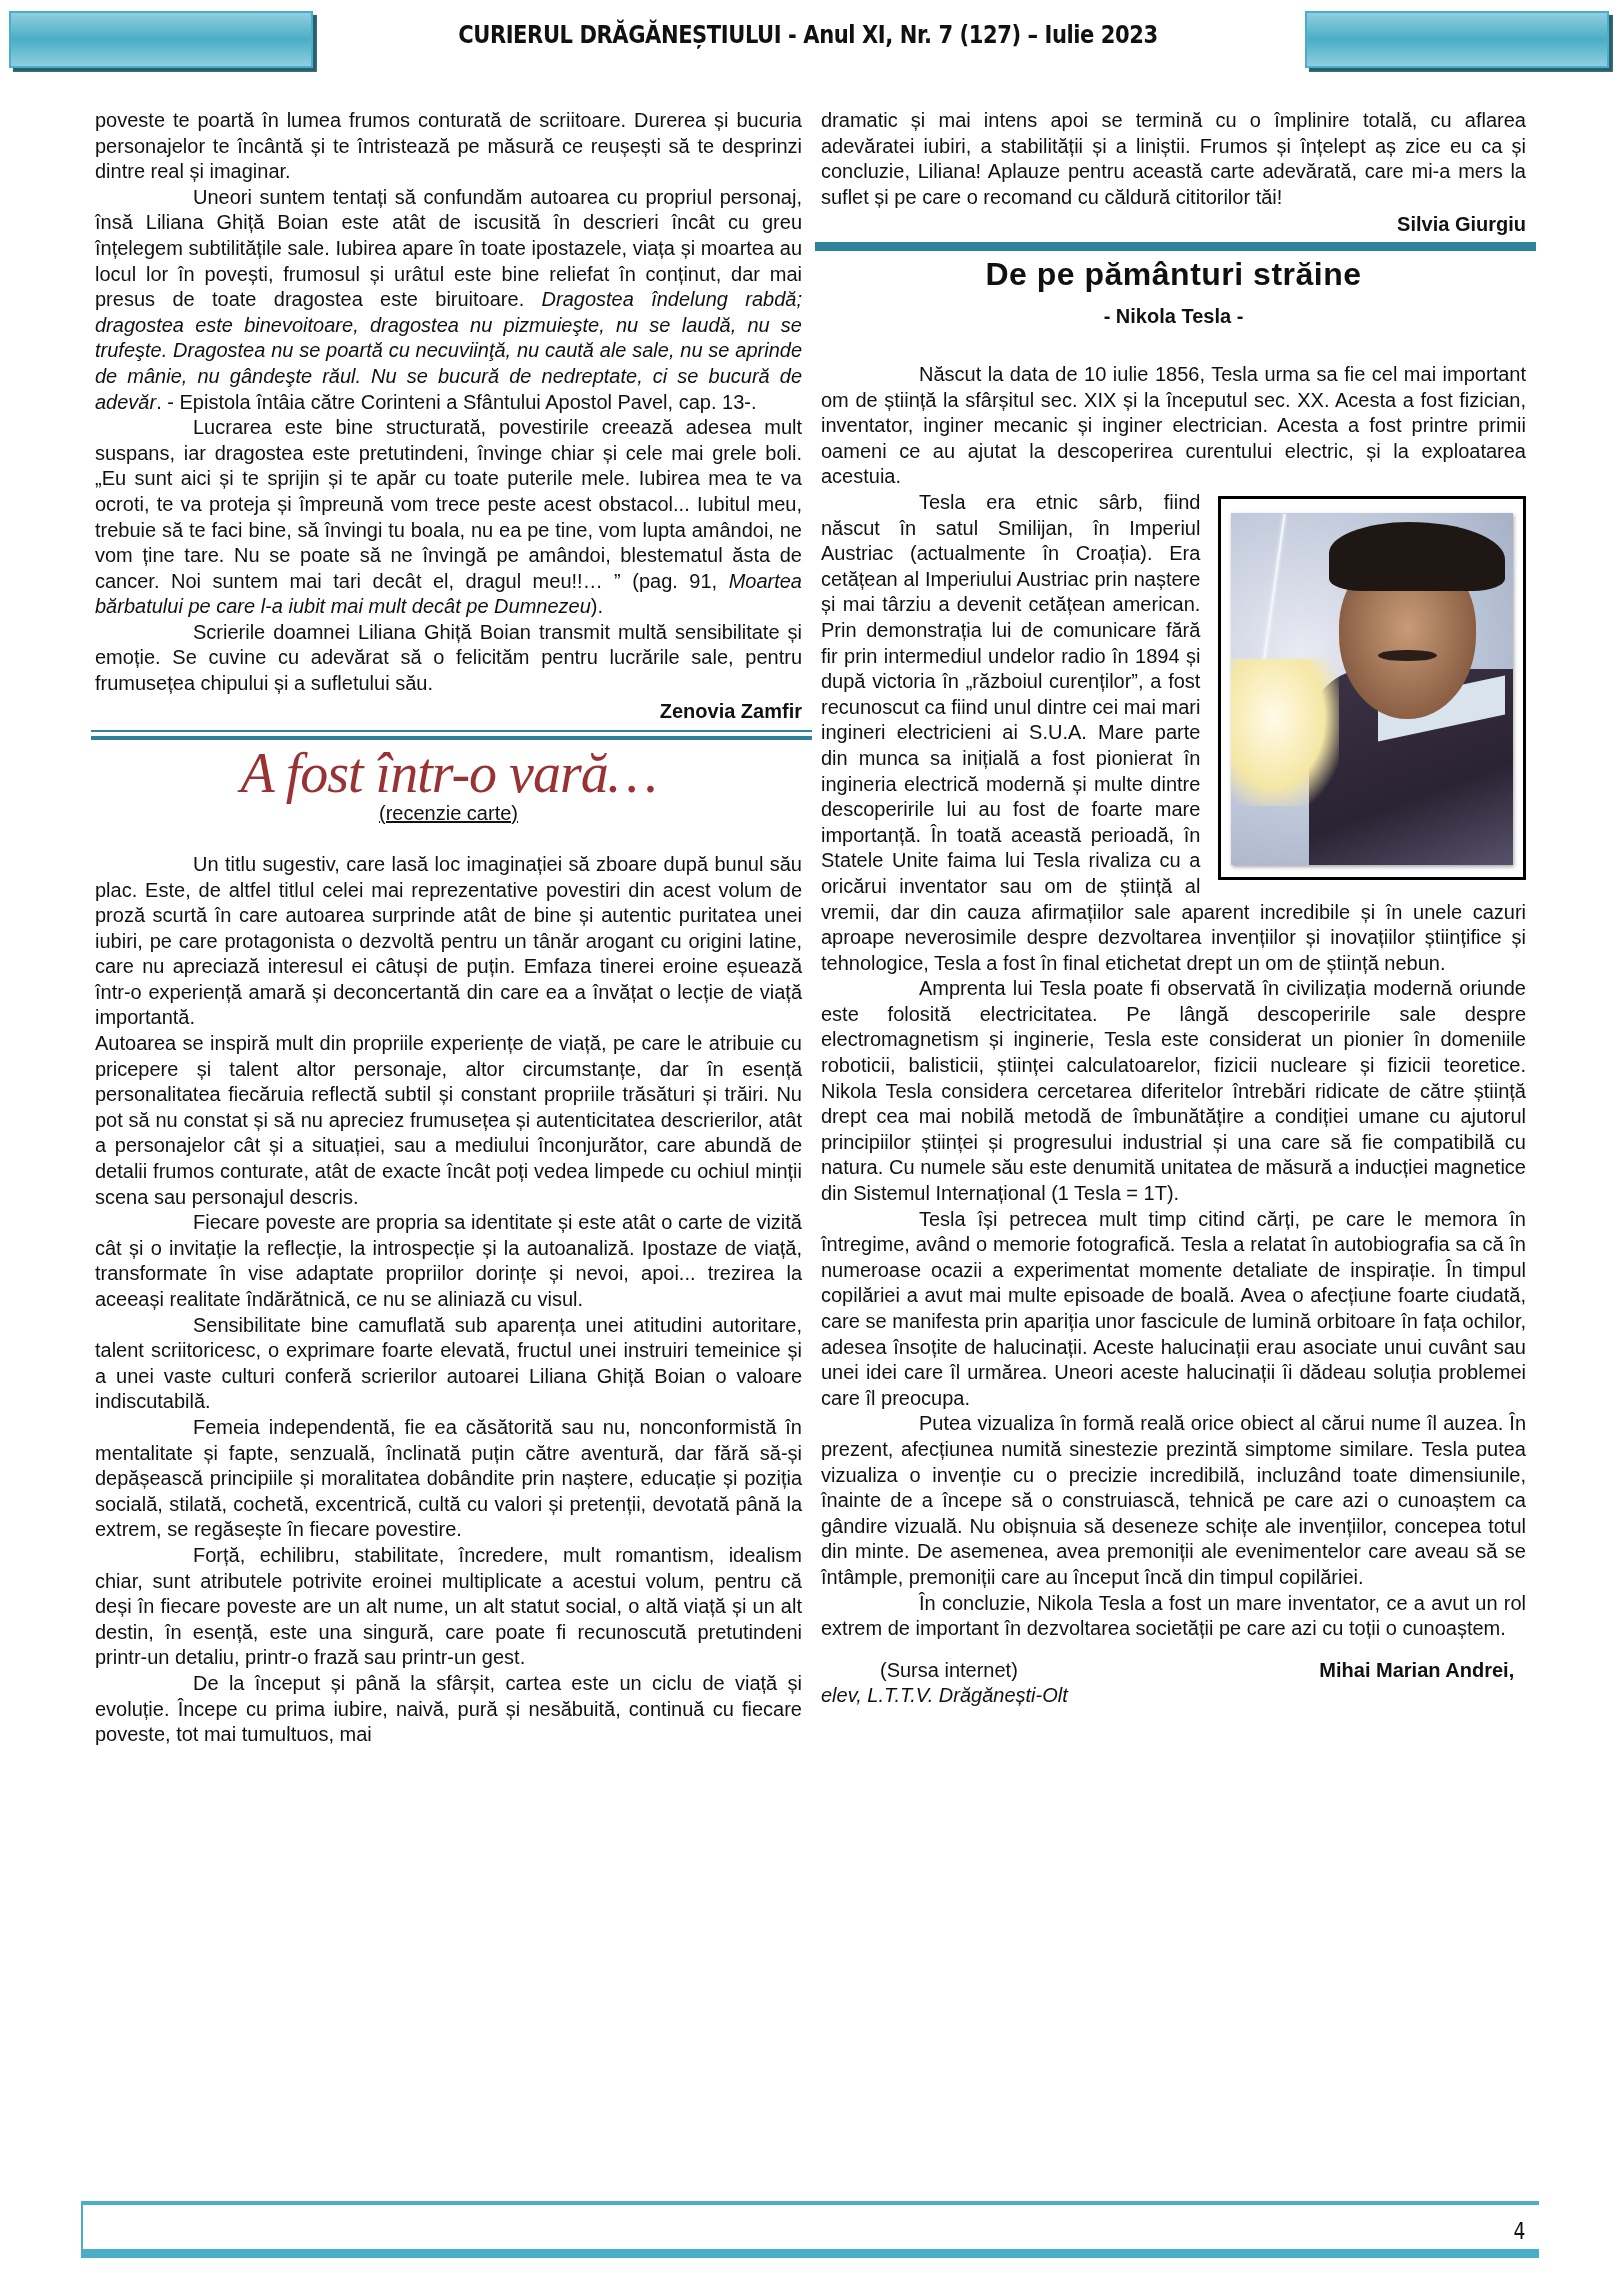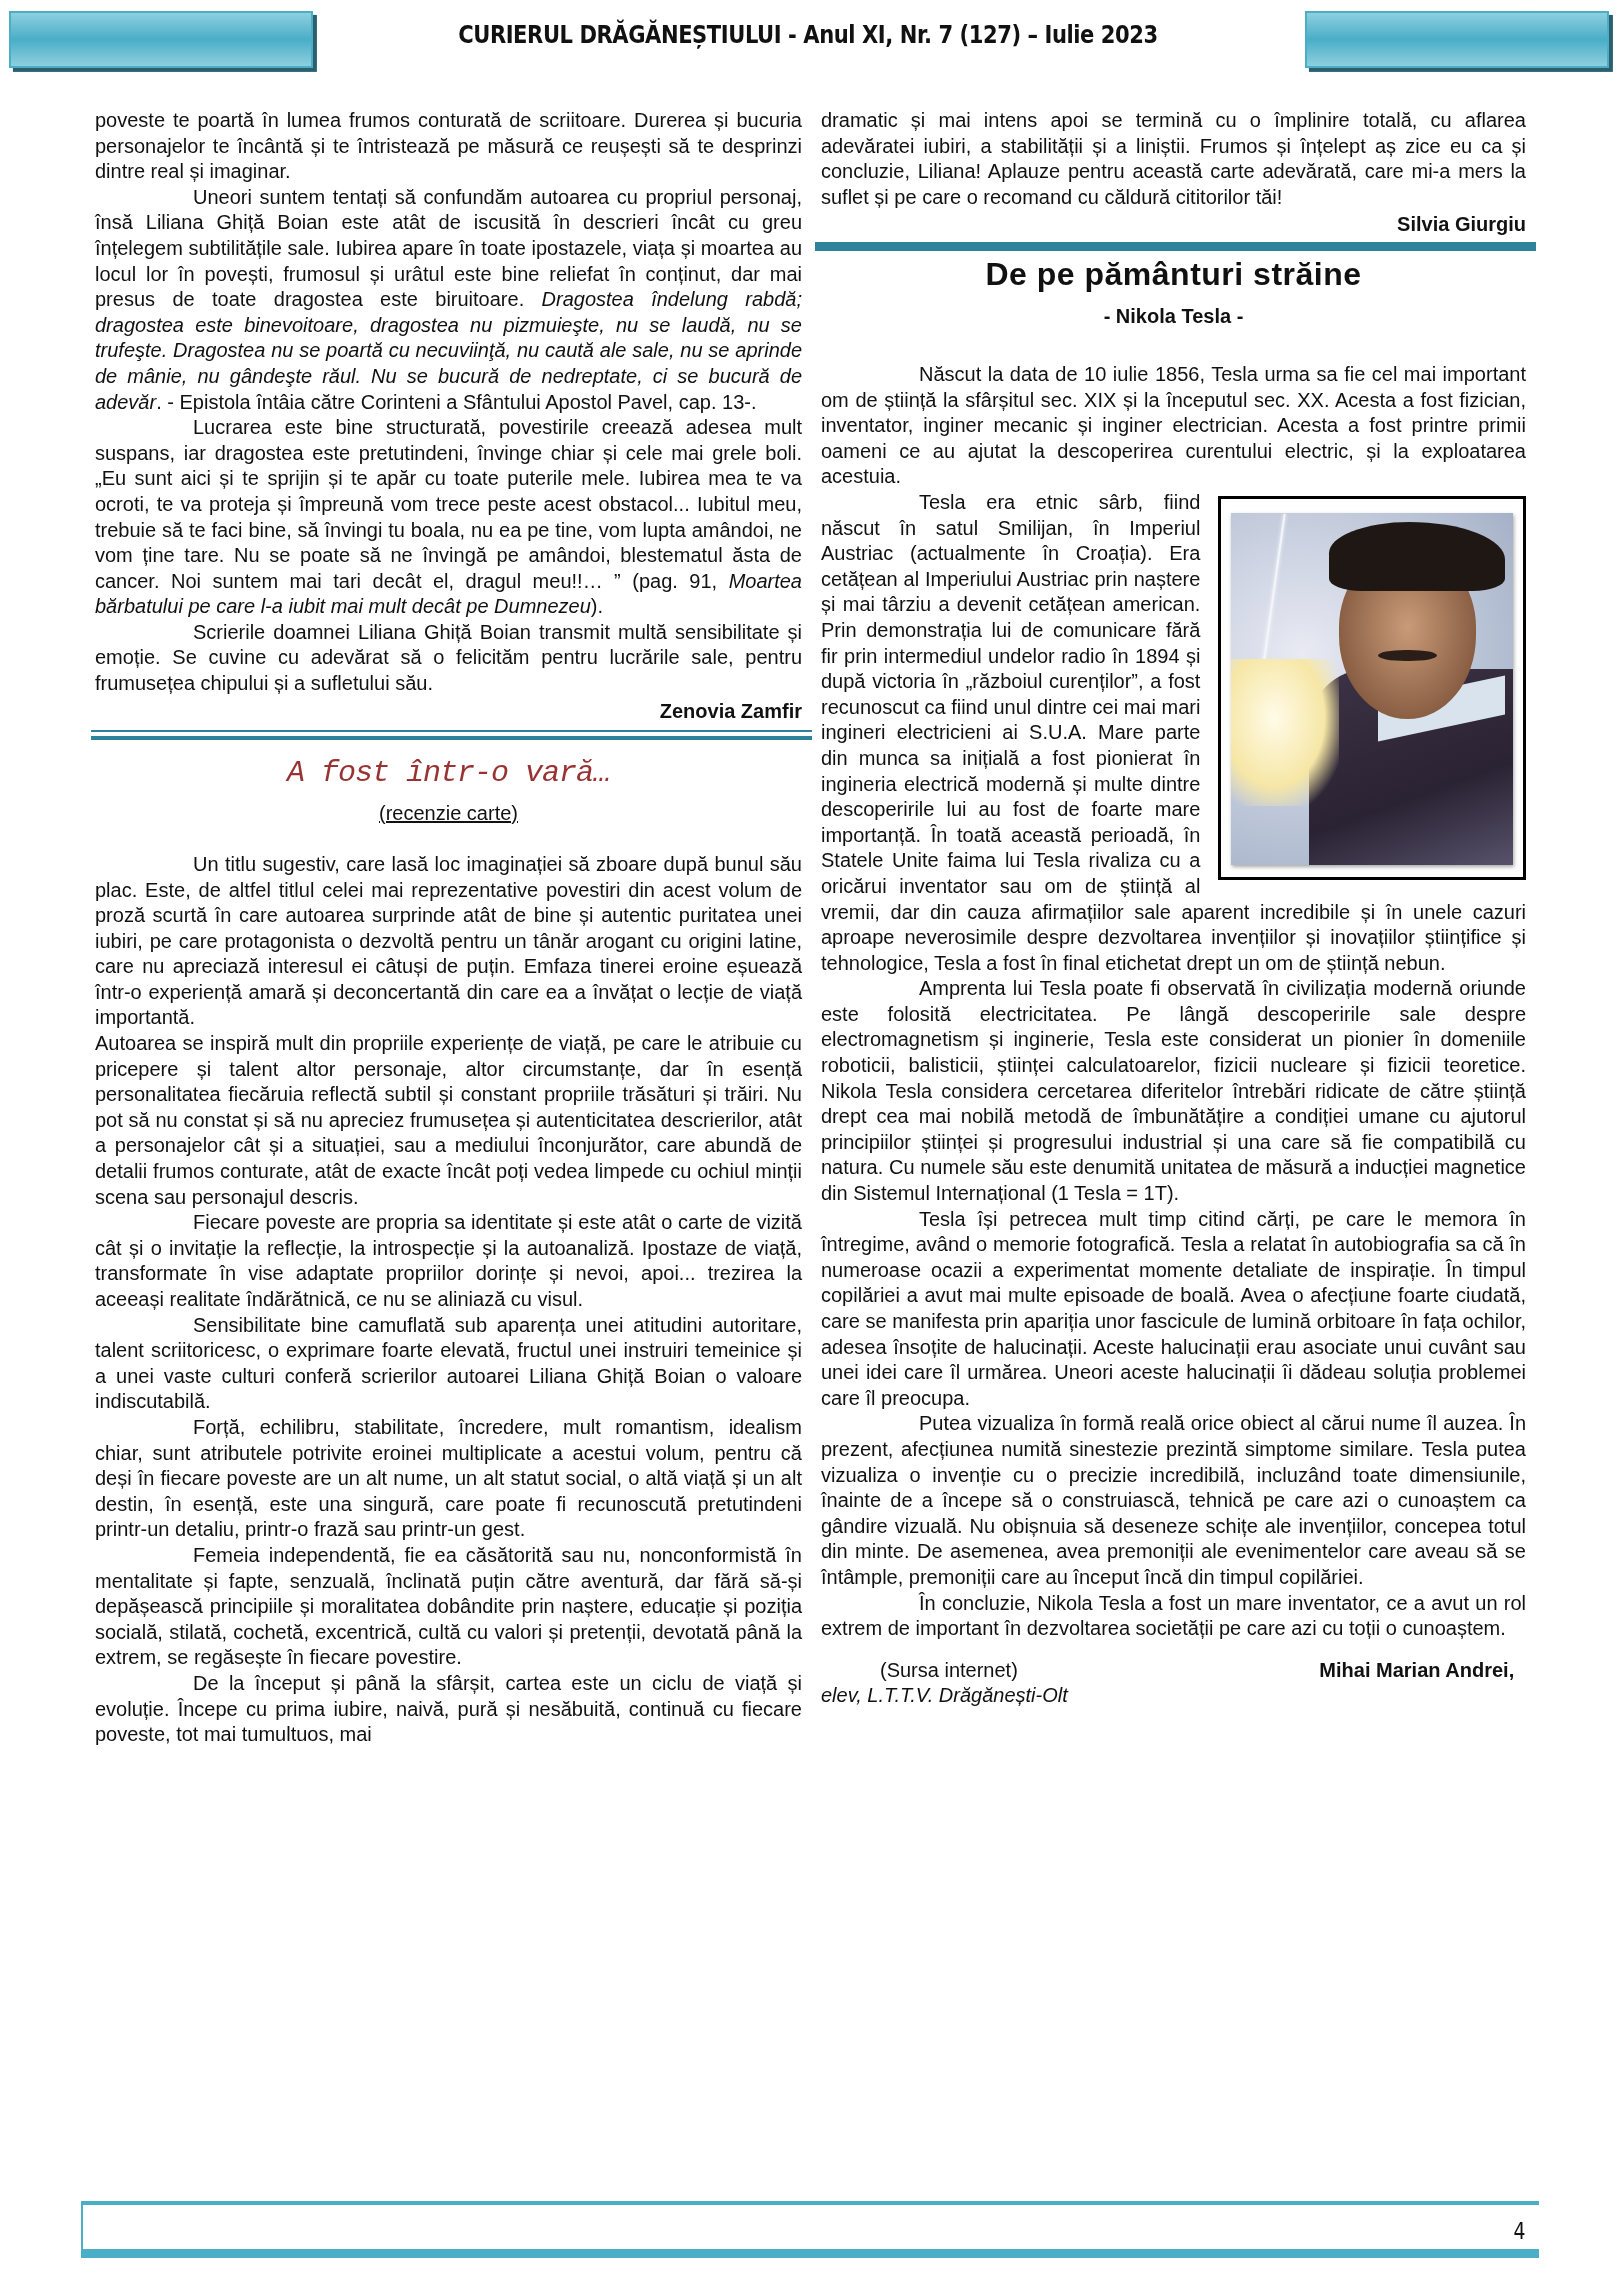--- a/index.html
+++ b/index.html
@@ -23,22 +23,22 @@
   .col p { margin: 0; }
   .ind { text-indent: 98px; }
   .sig { text-align: right; font-weight: bold; margin-top: 2px !important; }
   .it { font-style: italic; }
 
   .rule { height: 7.8px; border-top: 2.9px solid #2e8299; border-bottom: 4.9px solid #2e8299;
           box-sizing: border-box; height: 9.8px; margin: 5.9px 0; }
   .rule.left { margin-left: -3.9px; margin-right: -9.8px; }
   .rule.right { height: 8.8px; border: none; background: #2e8299; margin: 3.9px -9.8px 0 -5.9px; }
 
-  .script-title { text-align: center; color: #993333; font-family: Liberation Mono, monospace;
-    font-style: italic; font-size: 30px; line-height: 55px; margin-top: 3.9px; letter-spacing: -1px; }
+  .script-title { text-align: center; color: #993333; font-family: Liberation Serif, serif;
+    font-style: italic; font-size: 56px; line-height: 55px; margin-top: 3.9px; letter-spacing: -1px; }
   .subtitle { text-align: center; margin-bottom: 25.5px !important; text-decoration: underline; }
 
   .tesla-title { text-align: center; font-weight: bold; font-size: 32px; line-height: 47px;
     font-family: "Liberation Sans", sans-serif; letter-spacing: 0.5px; }
   .tesla-title2 { text-align: center; font-weight: bold; font-size: 20px; line-height: 37px; margin-bottom: 27.4px !important; }
 
   .photo-frame { float: right; width: 308px; height: 384px; border: 3.9px solid #000; box-sizing: border-box;
     margin: 5.9px 0 3.9px 17.6px; padding: 13.7px 9.8px 11.8px 9.8px; background: #fff; }
   .photo { width: 100%; height: 100%; position: relative; overflow: hidden;
     background: radial-gradient(ellipse at 25% 40%, #e9eaf3 0%, #b9c3d6 60%, #9aa6be 100%);
@@ -84,22 +84,22 @@
 
   <div class="rule left"></div>
 
   <section>
     <div class="script-title">A fost într-o vară…</div>
     <p class="subtitle">(recenzie carte)</p>
     <p class="ind">Un titlu sugestiv, care lasă loc imaginației să zboare după bunul său plac. Este, de altfel titlul celei mai reprezentative povestiri din acest volum de proză scurtă în care autoarea surprinde atât de bine și autentic puritatea unei iubiri, pe care protagonista o dezvoltă pentru un tânăr arogant cu origini latine, care nu apreciază interesul ei câtuși de puțin. Emfaza tinerei eroine eșuează într-o experiență amară și deconcertantă din care ea a învățat o lecție de viață importantă.</p>
     <p>Autoarea se inspiră mult din propriile experiențe de viață, pe care le atribuie cu pricepere și talent altor personaje, altor circumstanțe, dar în esență personalitatea fiecăruia reflectă subtil și constant propriile trăsături și trăiri. Nu pot să nu constat și să nu apreciez frumusețea și autenticitatea descrierilor, atât a personajelor cât și a situației, sau a mediului înconjurător, care abundă de detalii frumos conturate, atât de exacte încât poți vedea limpede cu ochiul minții scena sau personajul descris.</p>
     <p class="ind">Fiecare poveste are propria sa identitate și este atât o carte de vizită cât și o invitație la reflecție, la introspecție și la autoanaliză. Ipostaze de viață, transformate în vise adaptate propriilor dorințe și nevoi, apoi... trezirea la aceeași realitate îndărătnică, ce nu se aliniază cu visul.</p>
     <p class="ind">Sensibilitate bine camuflată sub aparența unei atitudini autoritare, talent scriitoricesc, o exprimare foarte elevată, fructul unei instruiri temeinice și a unei vaste culturi conferă scrierilor autoarei Liliana Ghiță Boian o valoare indiscutabilă.</p>
+    <p class="ind">Femeia independentă, fie ea căsătorită sau nu, nonconformistă în mentalitate și fapte, senzuală, înclinată puțin către aventură, dar fără să-și depășească principiile și moralitatea dobândite prin naștere, educație și poziția socială, stilată, cochetă, excentrică, cultă cu valori și pretenții, devotată până la extrem, se regăsește în fiecare povestire.</p>
     <p class="ind">Forță, echilibru, stabilitate, încredere, mult romantism, idealism chiar, sunt atributele potrivite eroinei multiplicate a acestui volum, pentru că deși în fiecare poveste are un alt nume, un alt statut social, o altă viață și un alt destin, în esență, este una singură, care poate fi recunoscută pretutindeni printr-un detaliu, printr-o frază sau printr-un gest.</p>
-    <p class="ind">Femeia independentă, fie ea căsătorită sau nu, nonconformistă în mentalitate și fapte, senzuală, înclinată puțin către aventură, dar fără să-și depășească principiile și moralitatea dobândite prin naștere, educație și poziția socială, stilată, cochetă, excentrică, cultă cu valori și pretenții, devotată până la extrem, se regăsește în fiecare povestire.</p>
     <p class="ind">De la început și până la sfârșit, cartea este un ciclu de viață și evoluție. Începe cu prima iubire, naivă, pură și nesăbuită, continuă cu fiecare poveste, tot mai tumultuos, mai</p>
   </section>
 </div>
 
 <div class="col col-right">
   <p>dramatic și mai intens apoi se termină cu o împlinire totală, cu aflarea adevăratei iubiri, a stabilității și a liniștii. Frumos și înțelept aș zice eu ca și concluzie, Liliana! Aplauze pentru această carte adevărată, care mi-a mers la suflet și pe care o recomand cu căldură cititorilor tăi!</p>
   <p class="sig">Silvia Giurgiu</p>
   <div class="rule right"></div>
 
   <section>

